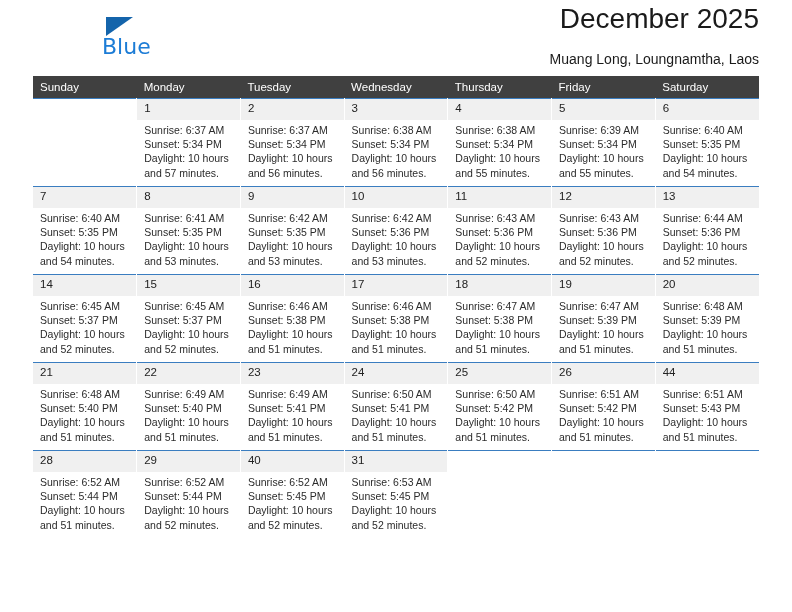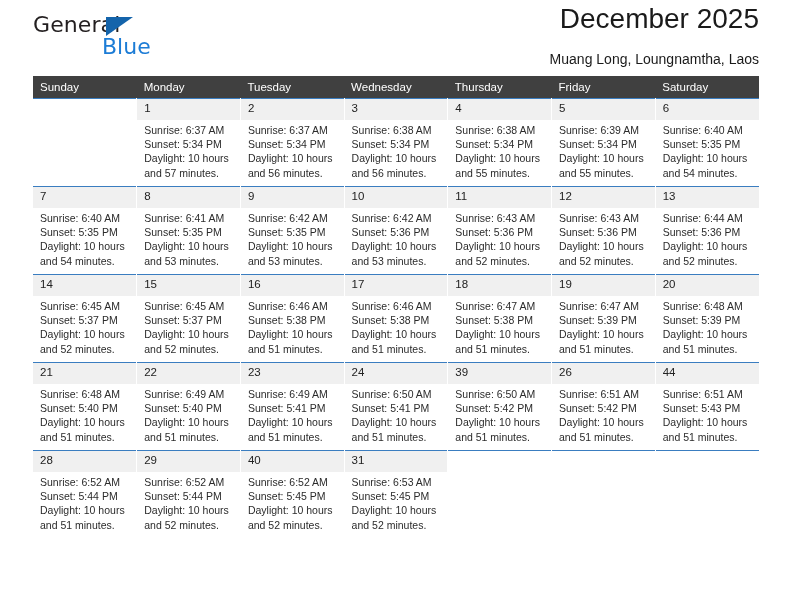--- a/index.html
+++ b/index.html
@@ -127,21 +127,20 @@
   .lines div { white-space: nowrap; }
   .cell.empty { background: #ffffff; }
 </style>
 </head>
 <body>
 
 <div class="page">
 
   <div class="header">
     <div class="logo">
-      <span class="logo-general">General</span>
       <span class="logo-triangle"></span>
       <span class="logo-blue">Blue</span>
     </div>
     <div class="title-block">
       <div class="cal-title">December 2025</div>
       <div class="cal-subtitle">Muang Long, Loungnamtha, Laos</div>
     </div>
   </div>
 
   <table class="calendar">
@@ -428,21 +427,21 @@
               <div class="lines">
                 <div>Sunrise: 6:50 AM</div>
                 <div>Sunset: 5:41 PM</div>
                 <div>Daylight: 10 hours</div>
                 <div>and 51 minutes.</div>
               </div>
             </div>
           </td>
           <td>
             <div class="cell">
-              <div class="daynum">39</div>
+              <div class="daynum">25</div>
               <div class="lines">
                 <div>Sunrise: 6:50 AM</div>
                 <div>Sunset: 5:42 PM</div>
                 <div>Daylight: 10 hours</div>
                 <div>and 51 minutes.</div>
               </div>
             </div>
           </td>
           <td>
             <div class="cell">

